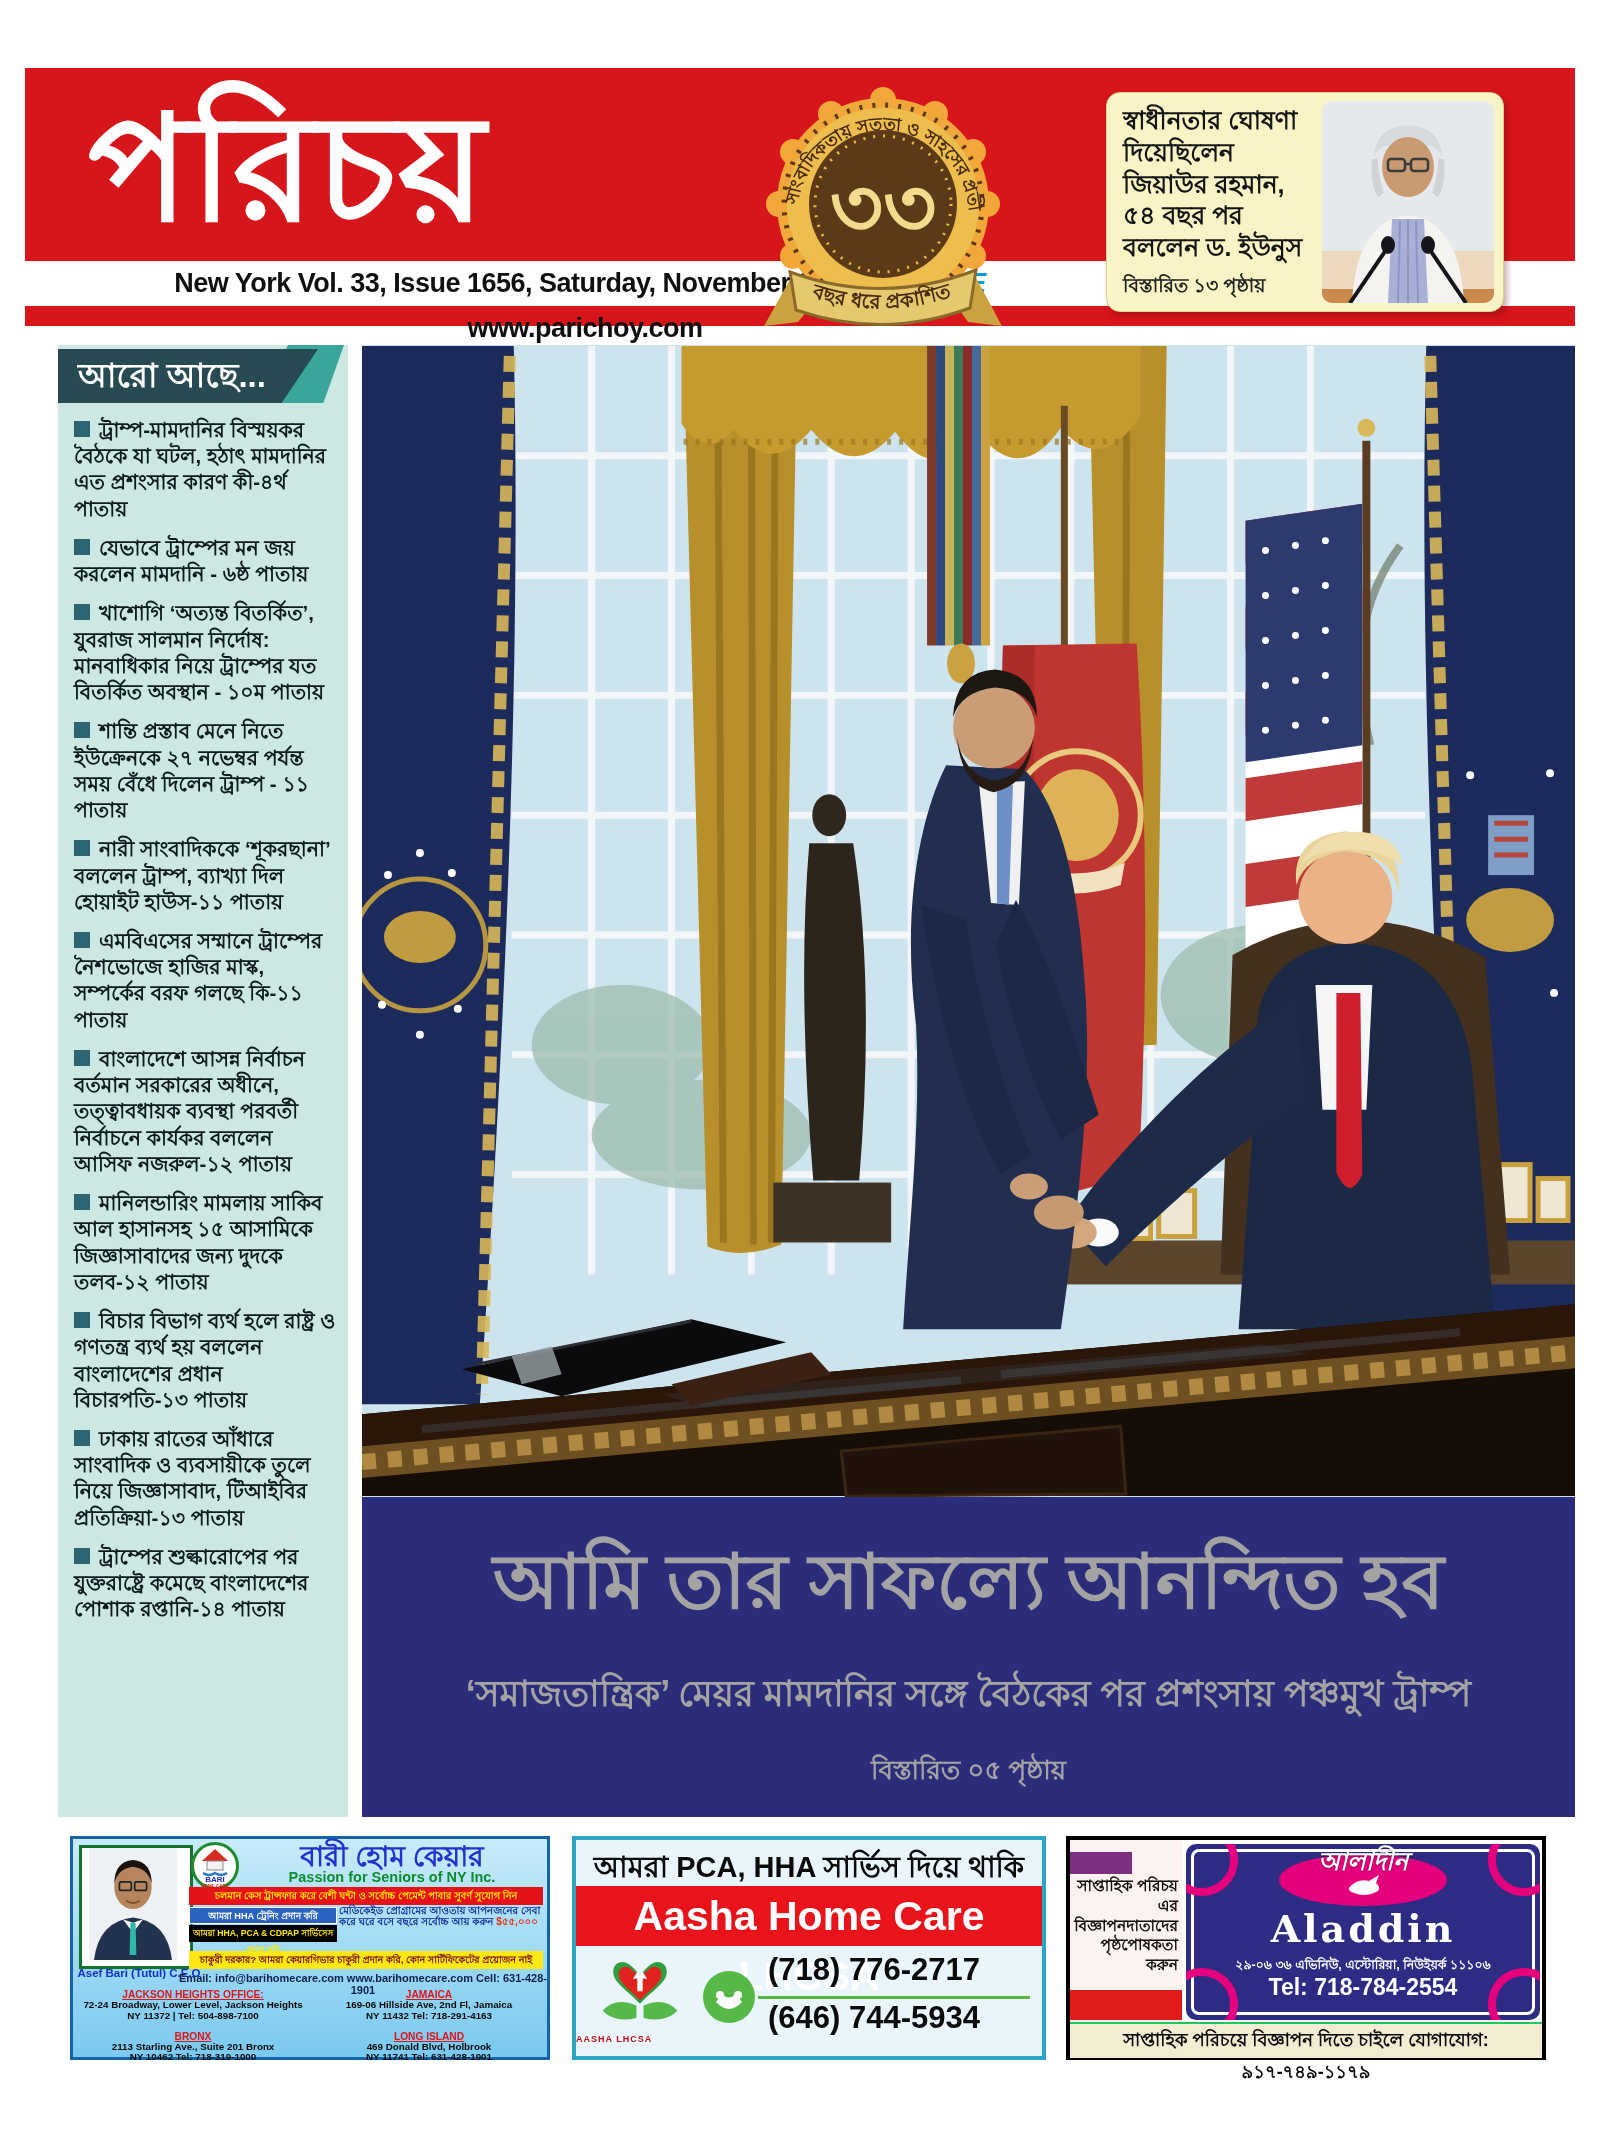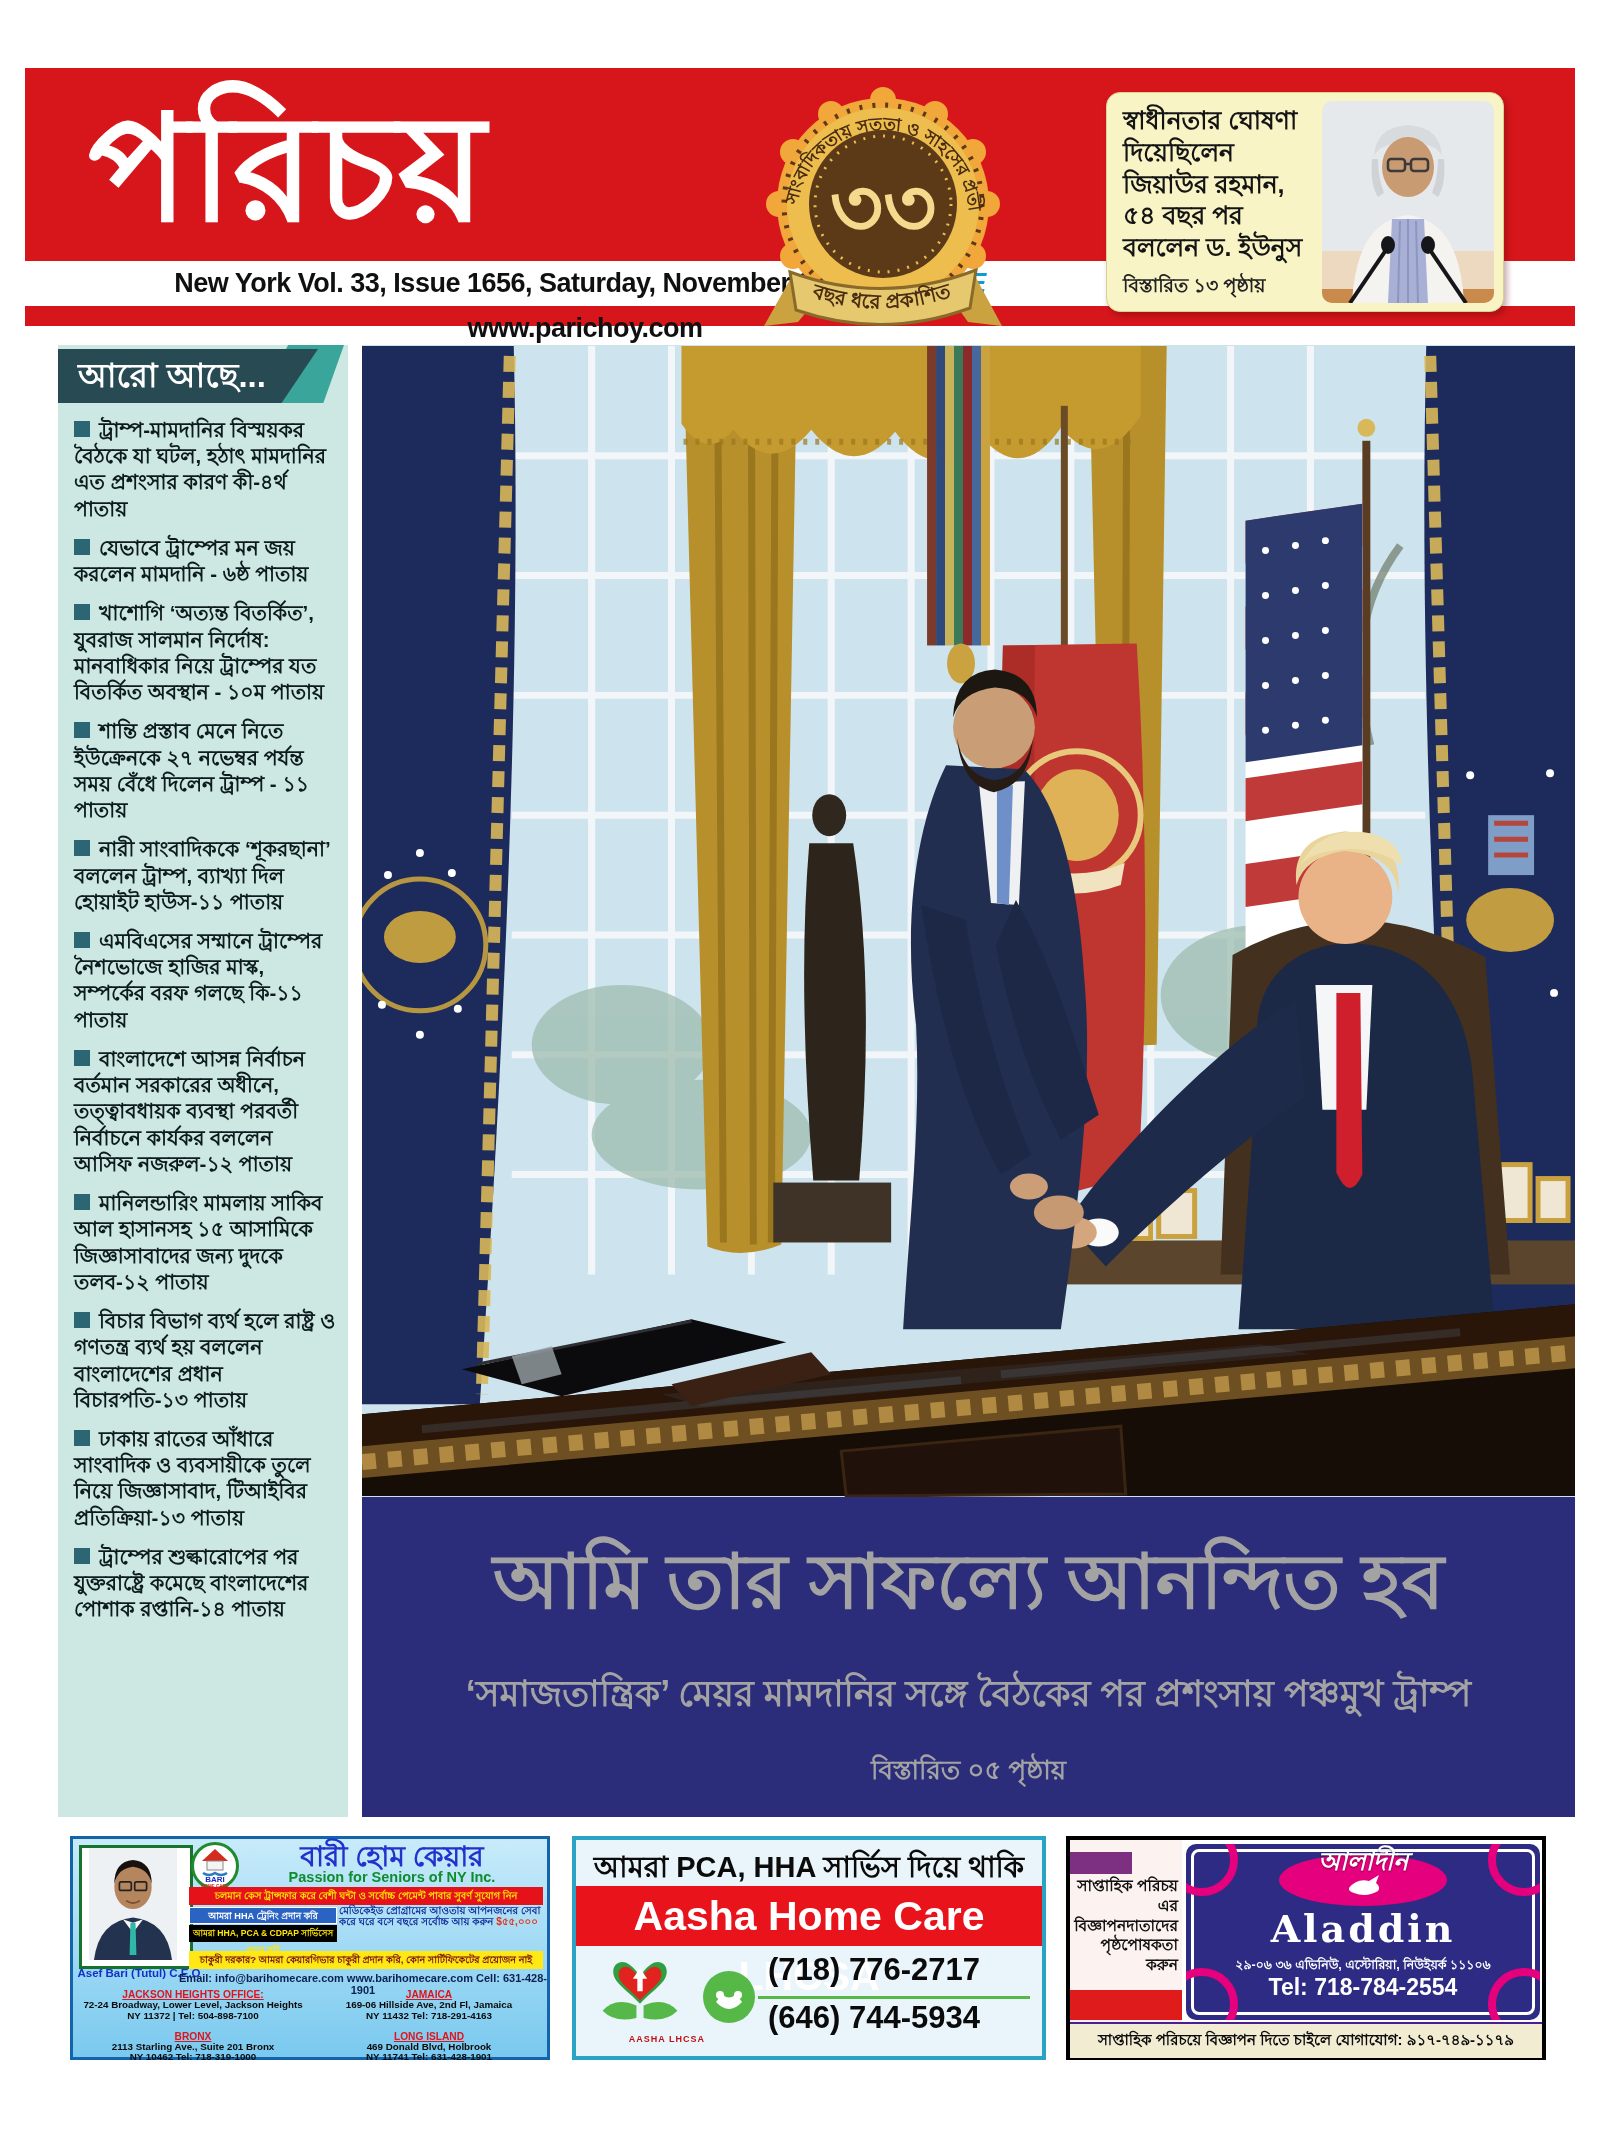--- a/index.html
+++ b/index.html
@@ -65,21 +65,21 @@
   .office{text-align:center;}
   .o-name{font-size:10.2px;font-weight:800;color:#e1131a;text-decoration:underline;}
   .o-line{font-size:9.8px;font-weight:800;color:#0a0a0a;line-height:1.1;}
 
   .ad-aasha{left:572px;top:1836px;width:474px;height:224px;border:4px solid #2aa4c5;box-sizing:border-box;
             background:#e9f5fa;}
   .a-top{left:0;top:4px;width:466px;text-align:center;font-size:29px;font-weight:800;color:#0b0b0b;}
   .a-red{left:0;top:46px;width:466px;height:60px;background:#e8131b;color:#fff;font-size:41px;
          font-weight:800;text-align:center;line-height:60px;}
   .a-logo{left:16px;top:112px;width:96px;height:82px;}
-  .a-logocap{left:33px;top:194px;width:96px;text-align:right;font-size:9px;font-weight:800;color:#c01016;
+  .a-logocap{left:0;top:194px;width:96px;text-align:left;font-size:9px;font-weight:800;color:#c01016;
              letter-spacing:1px;}
   .a-phoneicon{left:126px;top:130px;width:54px;height:54px;}
   .a-line{left:182px;top:156px;width:272px;height:3px;background:#55b847;}
   .a-num1{left:192px;top:112px;width:268px;font-size:31px;font-weight:900;color:#0b0b0b;}
   .a-num2{left:192px;top:160px;width:268px;font-size:31px;font-weight:900;color:#0b0b0b;}
 
   .ad-right{left:1066px;top:1836px;width:480px;height:224px;border:4px solid #000;box-sizing:border-box;
             background:#fff;}
   .sp-col{left:0;top:0;width:112px;height:182px;background:#fcf2ef;}
   .sp-purple{position:absolute;left:0;top:12px;width:62px;height:22px;background:#7d2f82;}
@@ -91,22 +91,22 @@
   .al-arc{position:absolute;width:56px;height:56px;border:8px solid #e5007d;border-radius:50%;background:transparent;}
   .al-oval{position:absolute;left:50%;top:10px;transform:translateX(-50%);width:168px;height:52px;
            background:#e5007d;border-radius:50%;}
   .al-script{position:absolute;left:50%;top:-2px;transform:translateX(-50%);color:#fff;font-size:25px;
              font-weight:800;font-style:italic;white-space:nowrap;text-shadow:0 1px 2px rgba(0,0,0,.45);}
   .al-lamp{position:absolute;left:50%;top:28px;transform:translateX(-50%);}
   .al-name{position:absolute;left:0;top:62px;width:354px;text-align:center;color:#fff;font-size:38px;
            font-weight:800;font-family:"DejaVu Serif","Liberation Serif",serif;letter-spacing:3px;}
   .al-addr{position:absolute;left:0;top:112px;width:354px;text-align:center;color:#fff;font-size:12.5px;font-weight:700;}
   .al-tel{position:absolute;left:0;top:130px;width:354px;text-align:center;color:#fff;font-size:23px;font-weight:800;}
-  .r-strip{left:0;top:182px;width:472px;height:34px;background:#f2ecd2;border-top:2px solid #4c1d95;
-           text-align:center;font-size:15px;font-weight:800;color:#0b0b0b;line-height:32px;}
+  .r-strip{left:0;top:182px;width:472px;height:34px;background:#f2ecd2;border-top:2px solid #22c55e;
+           text-align:center;font-size:18px;font-weight:800;color:#0b0b0b;line-height:32px;}
 </style>
 </head>
 <body>
 
 <div class="page">
 
   <div class="abs mast-red"></div>
   <div class="abs mast-logo">পরিচয়</div>
 
   <div class="abs dateline">

